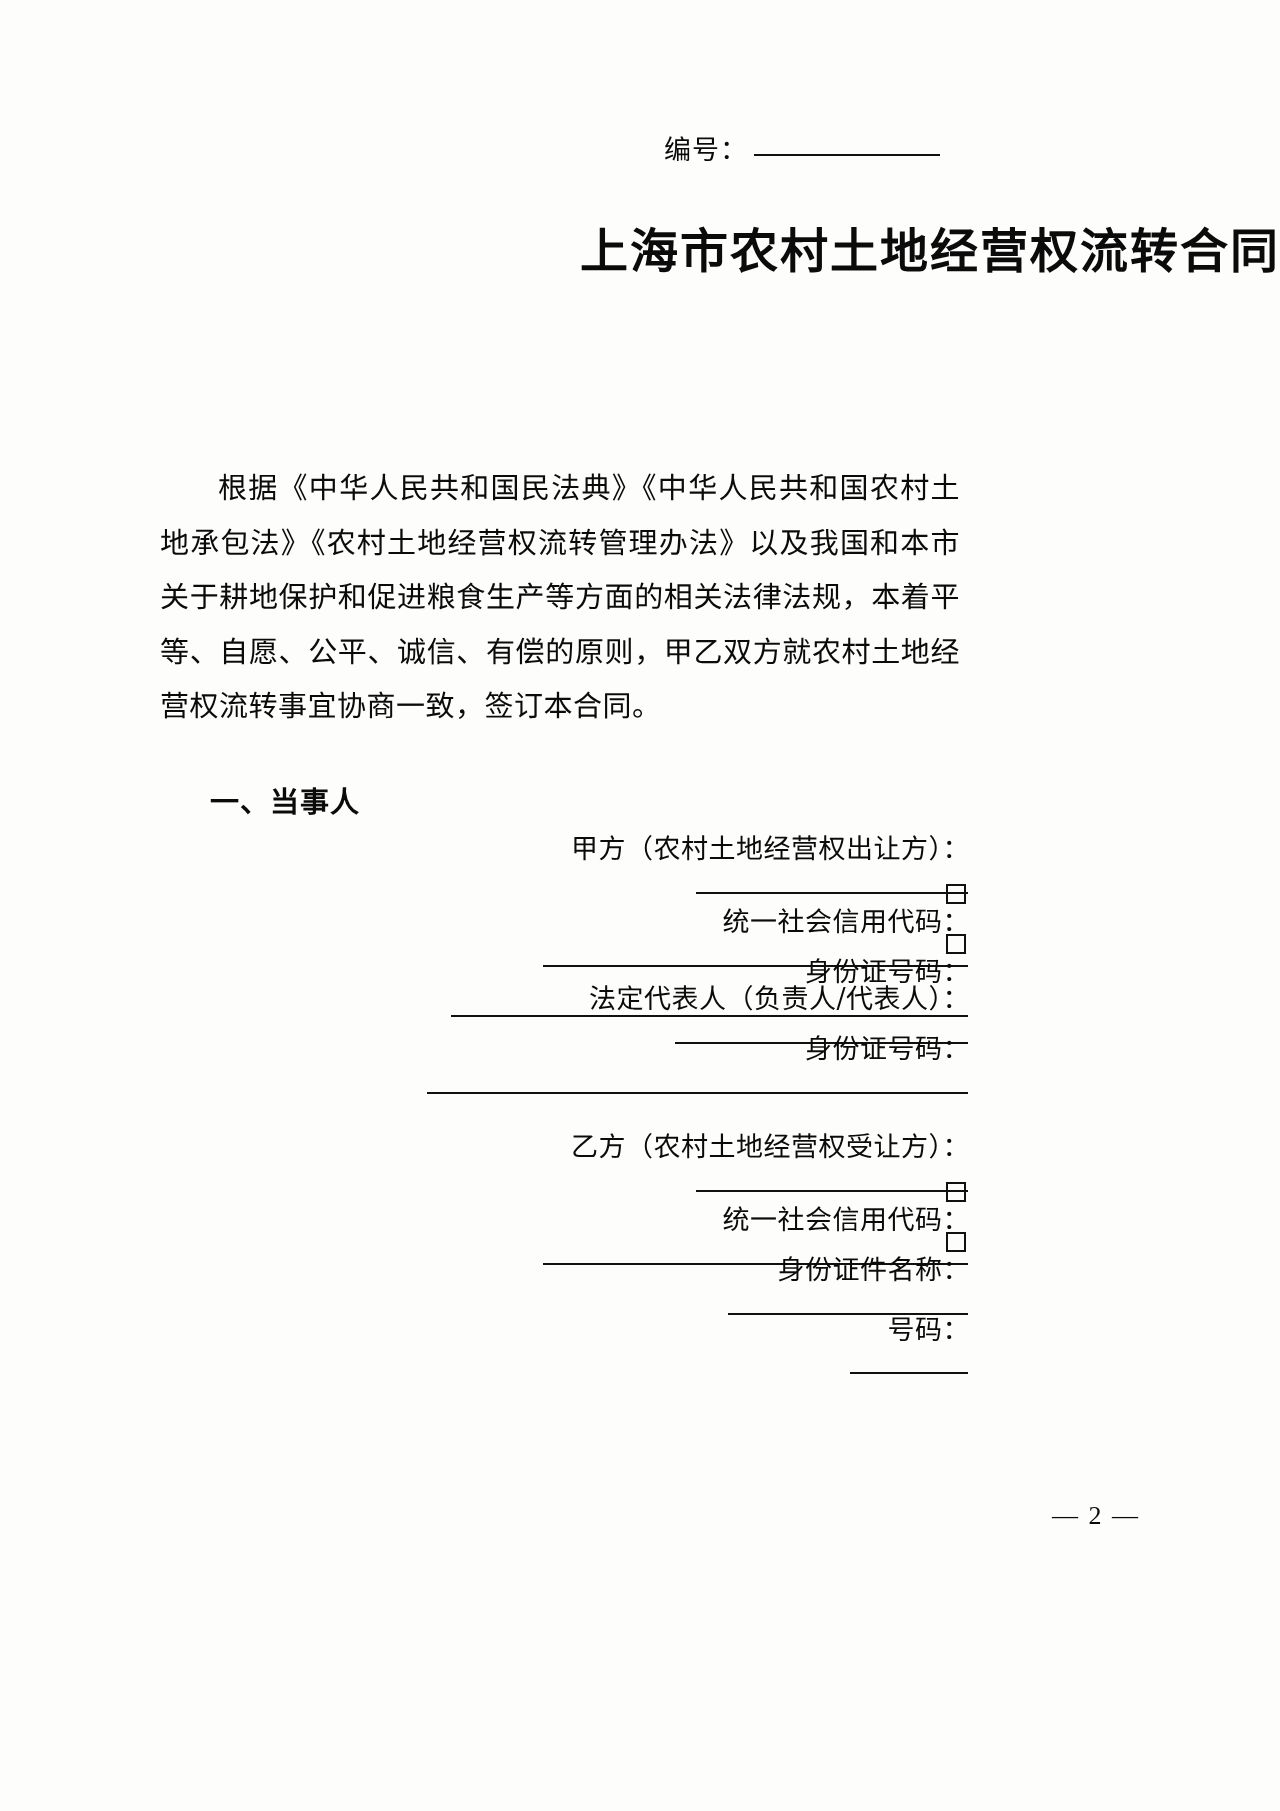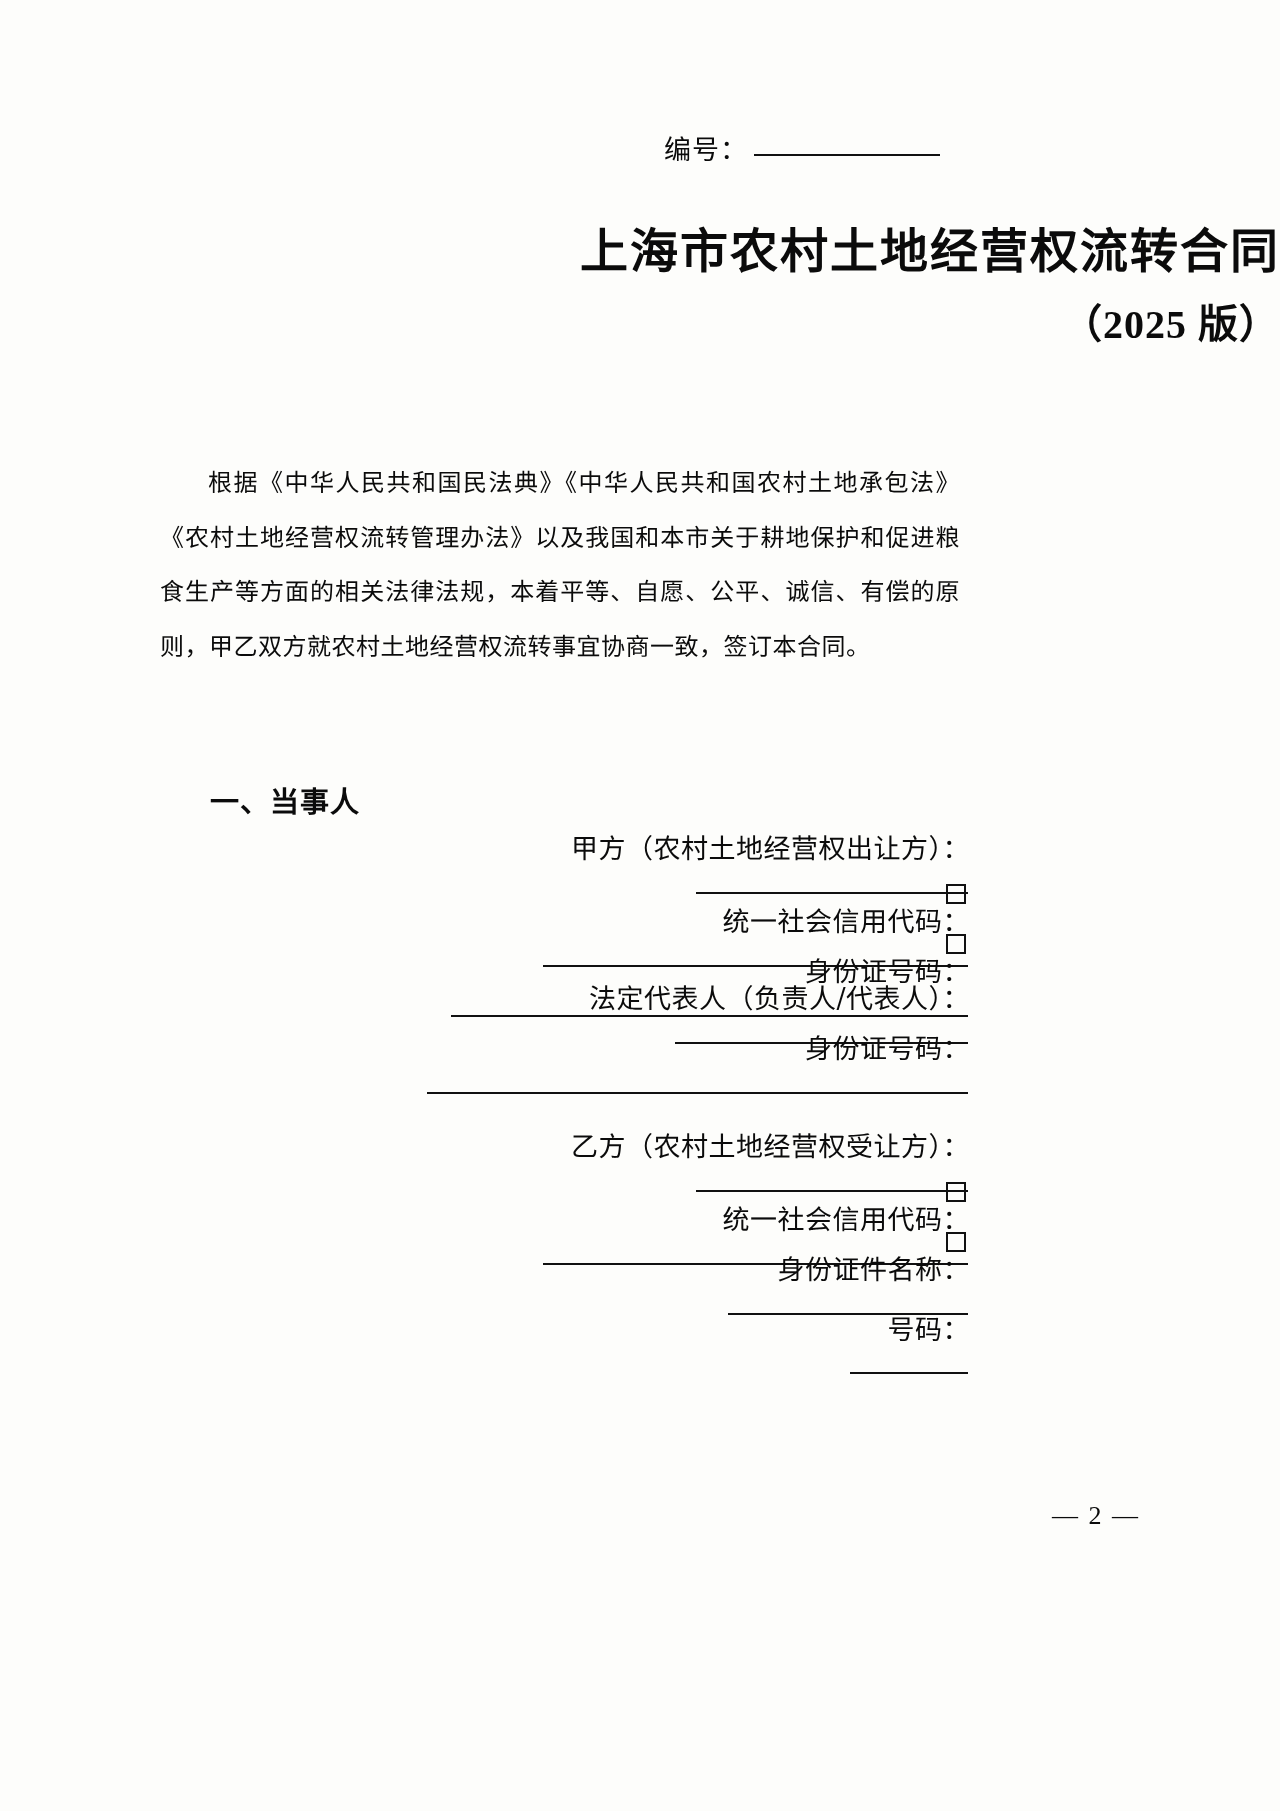--- a/index.html
+++ b/index.html
@@ -75,21 +75,21 @@
   }
 
   
   .body-area {
     position: absolute;
     top: 432px;
     left: 160px;
     width: 800px;
   }
   .intro-paragraph {
-    font-size: 24px;
+    font-size: 29px;
     line-height: 54.5px;
     text-align: justify;
     text-justify: inter-ideograph;
     text-indent: 2em;
     letter-spacing: 0.5px;
     font-family: Liberation Sans, sans-serif;
   }
 
   
   .section-block {
@@ -154,21 +154,20 @@
 
 <div class="page">
 
   <div class="doc-number-row">
     <span class="doc-number-label">编号：</span>
     <span class="fill-line doc-number-blank"></span>
   </div>
 
   <div class="title-block">
     <div class="doc-title">上海市农村土地经营权流转合同</div>
-    <div class="doc-subtitle">（2025 版）</div>
   </div>
 
   <div class="body-area">
     <p class="intro-paragraph">根据《中华人民共和国民法典》《中华人民共和国农村土地承包法》《农村土地经营权流转管理办法》以及我国和本市关于耕地保护和促进粮食生产等方面的相关法律法规，本着平等、自愿、公平、诚信、有偿的原则，甲乙双方就农村土地经营权流转事宜协商一致，签订本合同。</p>
   </div>
 
   <div class="section-block">
 
     <div class="section-heading">一、当事人</div>
 

